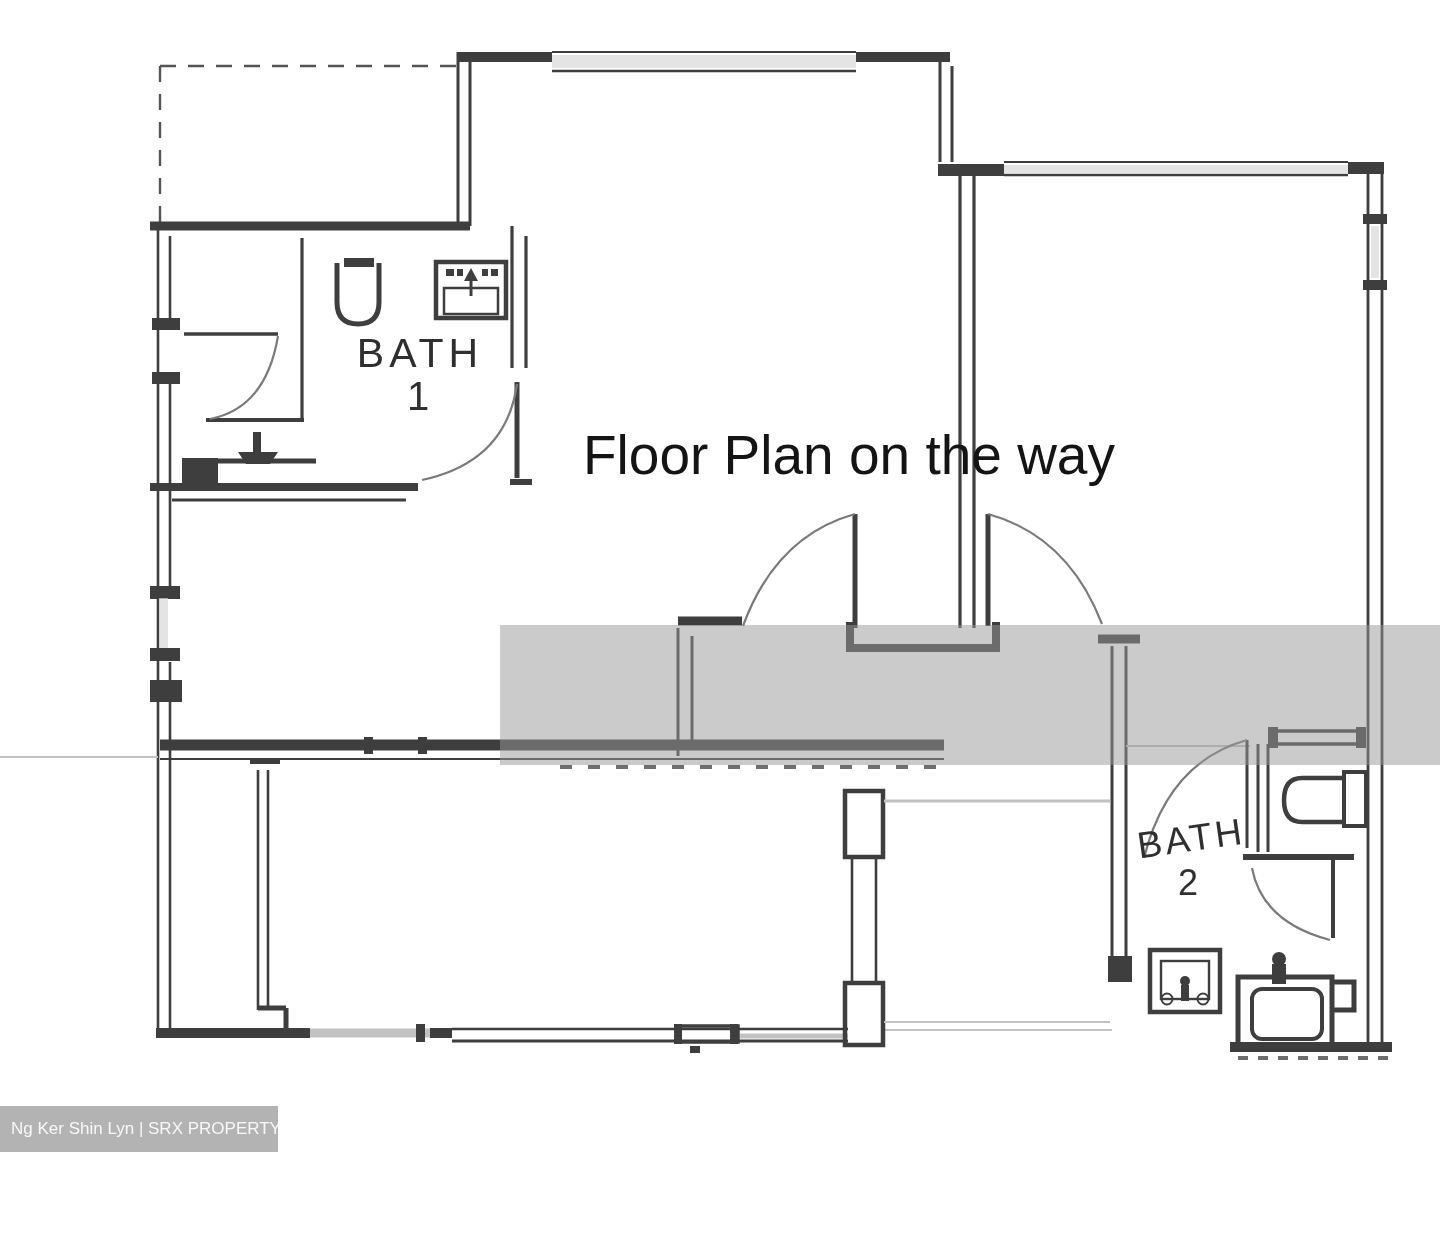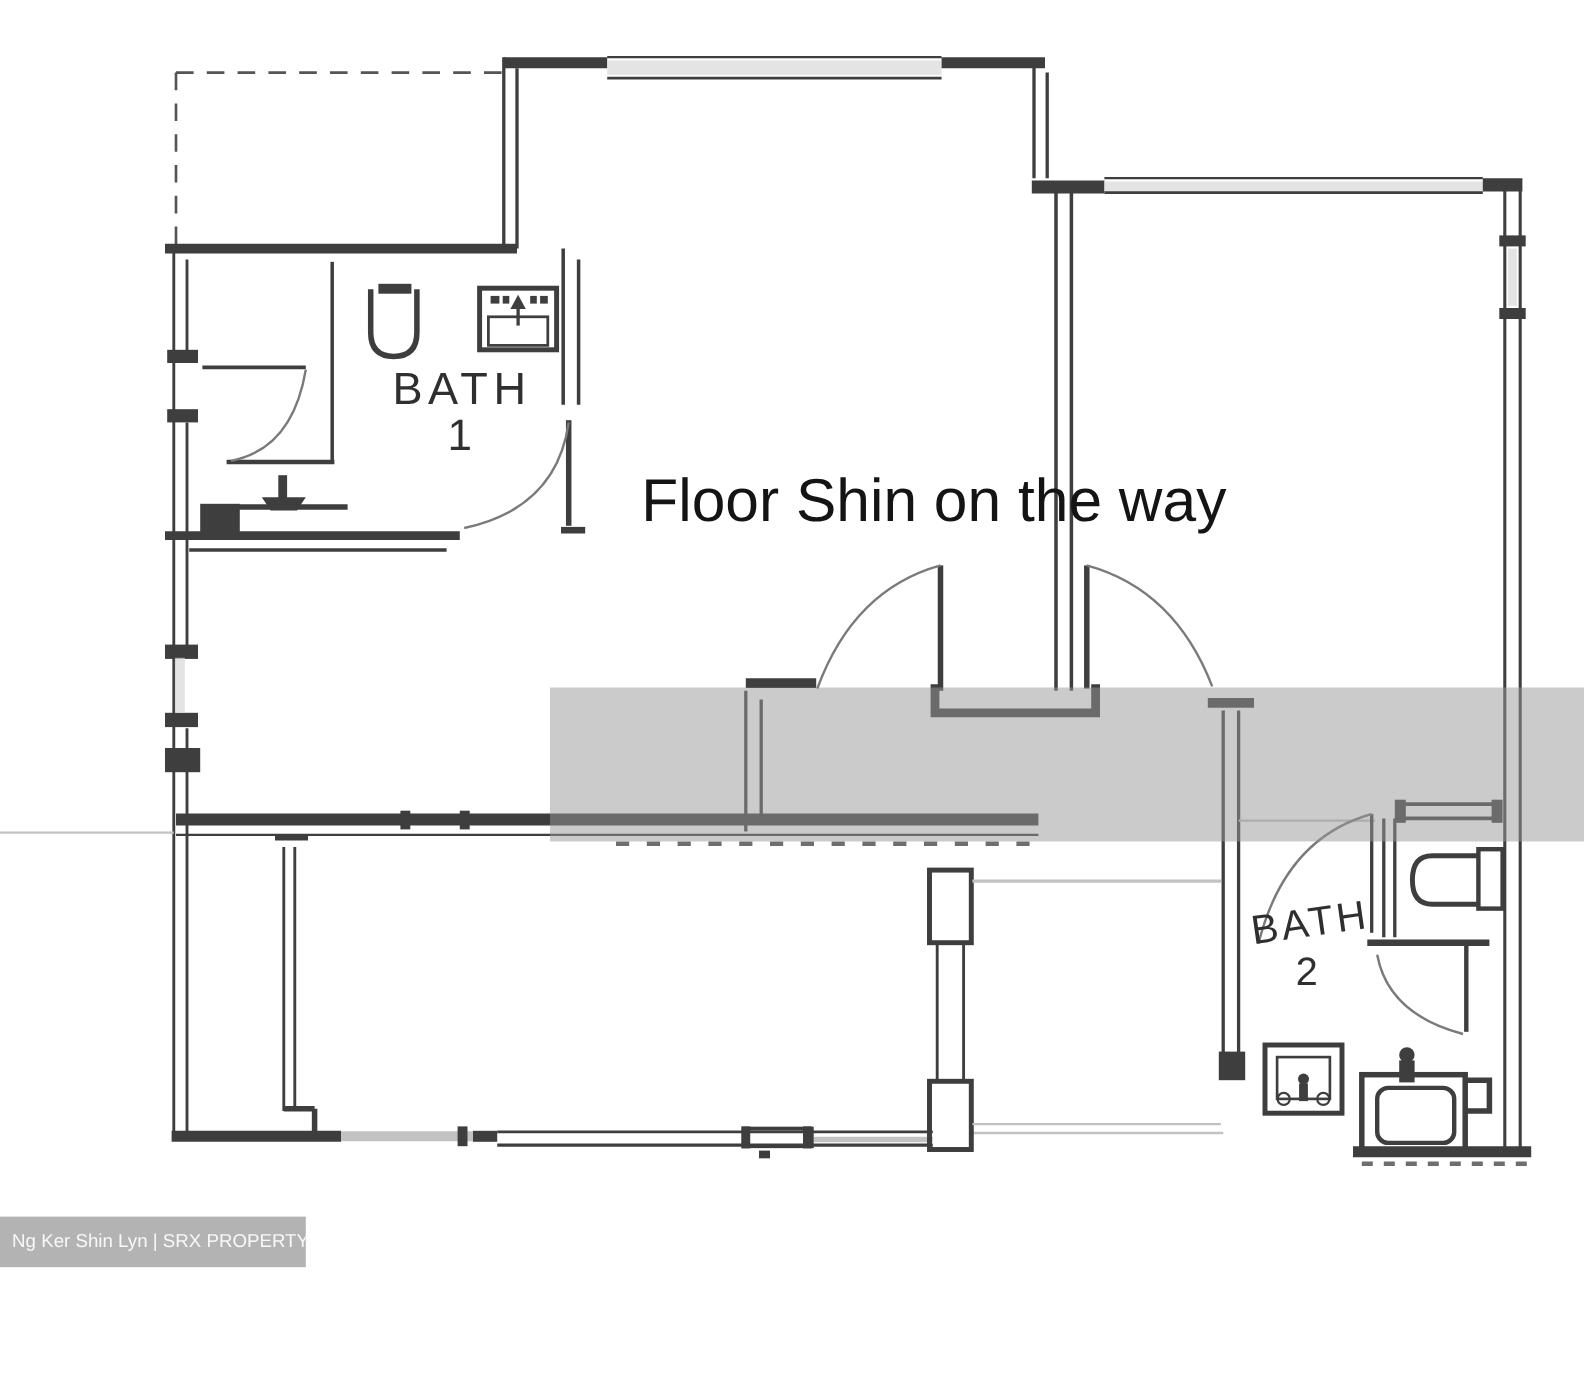--- a/index.html
+++ b/index.html
@@ -194,21 +194,21 @@
       <rect class="wall" stroke-width="5" x="1238" y="977" width="94" height="70"></rect>
       <path class="wall" stroke-width="5" d="M1332,982 H1354 V1010 H1332"></path>
       <rect class="wall" stroke-width="4" rx="10" x="1252" y="989" width="70" height="50"></rect>
       <circle class="fillw" cx="1279" cy="959" r="7"></circle>
       <rect class="fillw" x="1272" y="964" width="14" height="20"></rect>
     </g>
 
     <rect class="band" x="500" y="625" width="940" height="140"></rect>
   </svg>
 
-  <div class="overlay-message">Floor Shin on the way</div>
+  <div class="overlay-message">Floor Plan on the way</div>
 
   <div class="room-label bath1-name">BATH</div>
   <div class="room-label bath1-num">1</div>
   <div class="room-label bath2-name">BATH</div>
   <div class="room-label bath2-num">2</div>
 
   <div class="watermark">Ng Ker Shin Lyn | SRX PROPERTY</div>
 </div>
 
 </body></html>

